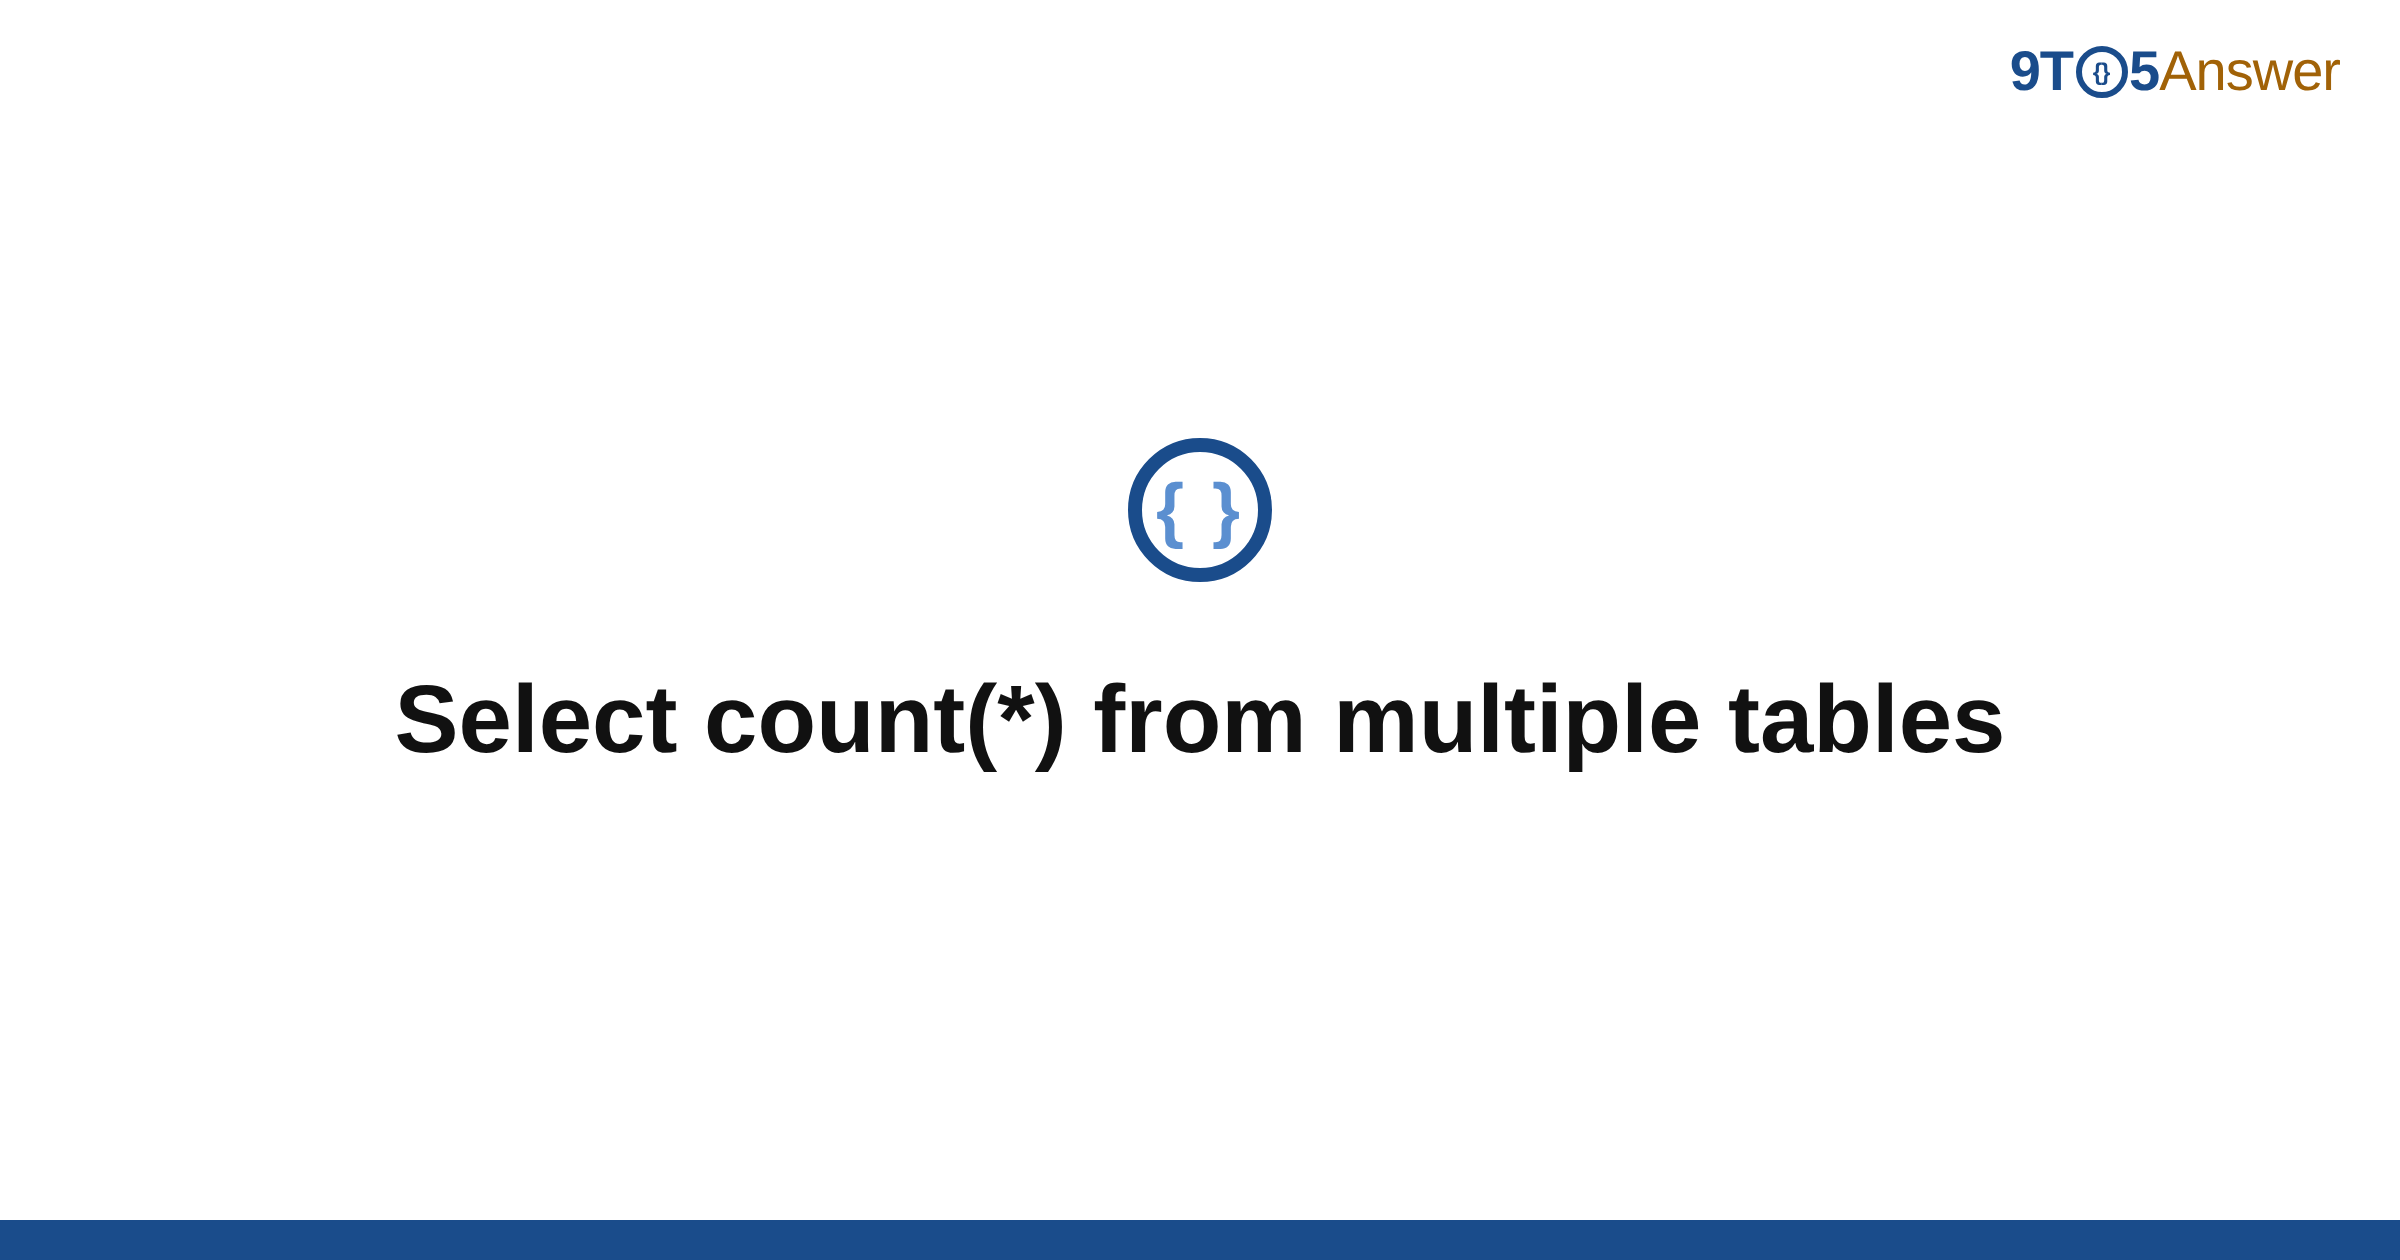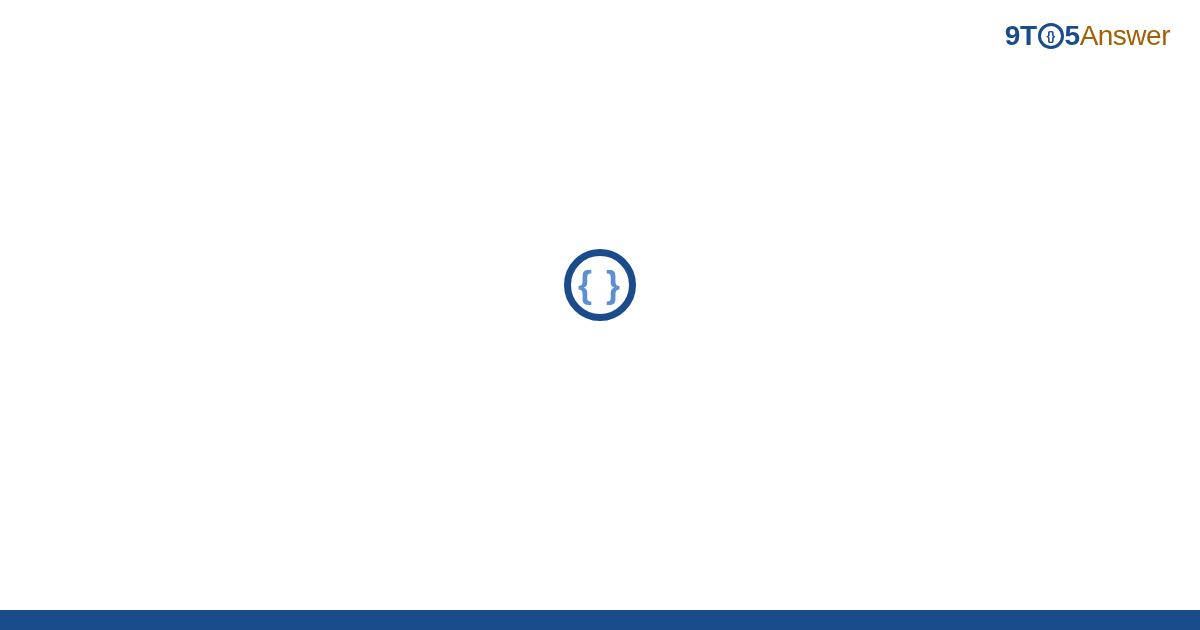--- a/index.html
+++ b/index.html
@@ -112,15 +112,16 @@
     <span class="logo-clock-braces">{}</span>
   </span>
   <span class="logo-5">5</span>
   <span class="logo-answer">Answer</span>
 </div>
 
 <div class="content">
   <div class="icon-circle">
     <span class="icon-braces">{ }</span>
   </div>
+  <h1 class="title">Select count(*) from multiple tables</h1>
 </div>
 
 <div class="footer-bar"></div>
 
 </body></html>

